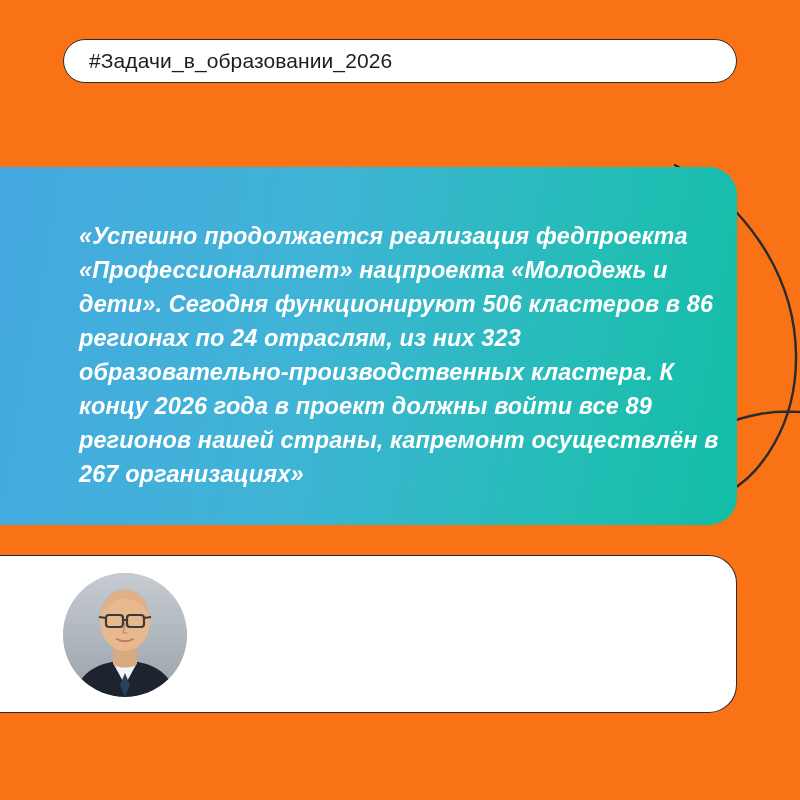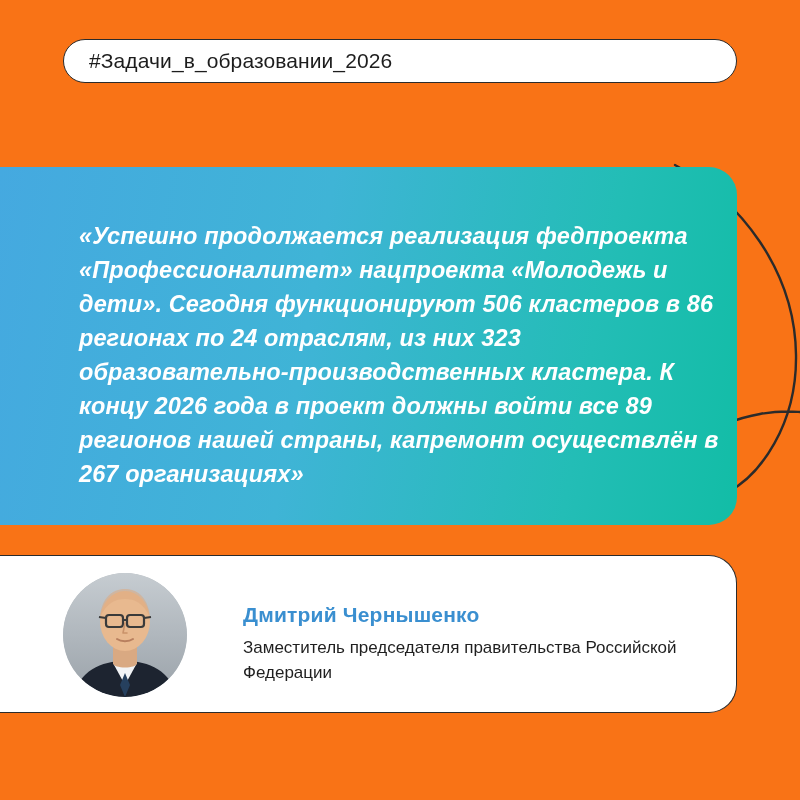--- a/index.html
+++ b/index.html
@@ -180,19 +180,15 @@
             <line x1="43" y1="45" x2="36" y2="44"></line>
             <line x1="81" y1="45" x2="88" y2="44"></line>
           </g>
 
           <path d="M54 66 C 58 69, 66 69, 70 66" stroke="#b87f5e" stroke-width="2" fill="none" stroke-linecap="round"></path>
 
           <path d="M62 50 L60 60 L64 60" stroke="#c9926a" stroke-width="1.6" fill="none" stroke-linecap="round" stroke-linejoin="round"></path>
         </g>
       </svg>
     </div>
-    <div class="author-info">
-      <div class="author-name">Дмитрий Чернышенко</div>
-      <div class="author-role">Заместитель председателя правительства Российской Федерации</div>
-    </div>
   </div>
 
 </div>
 
 </body></html>

